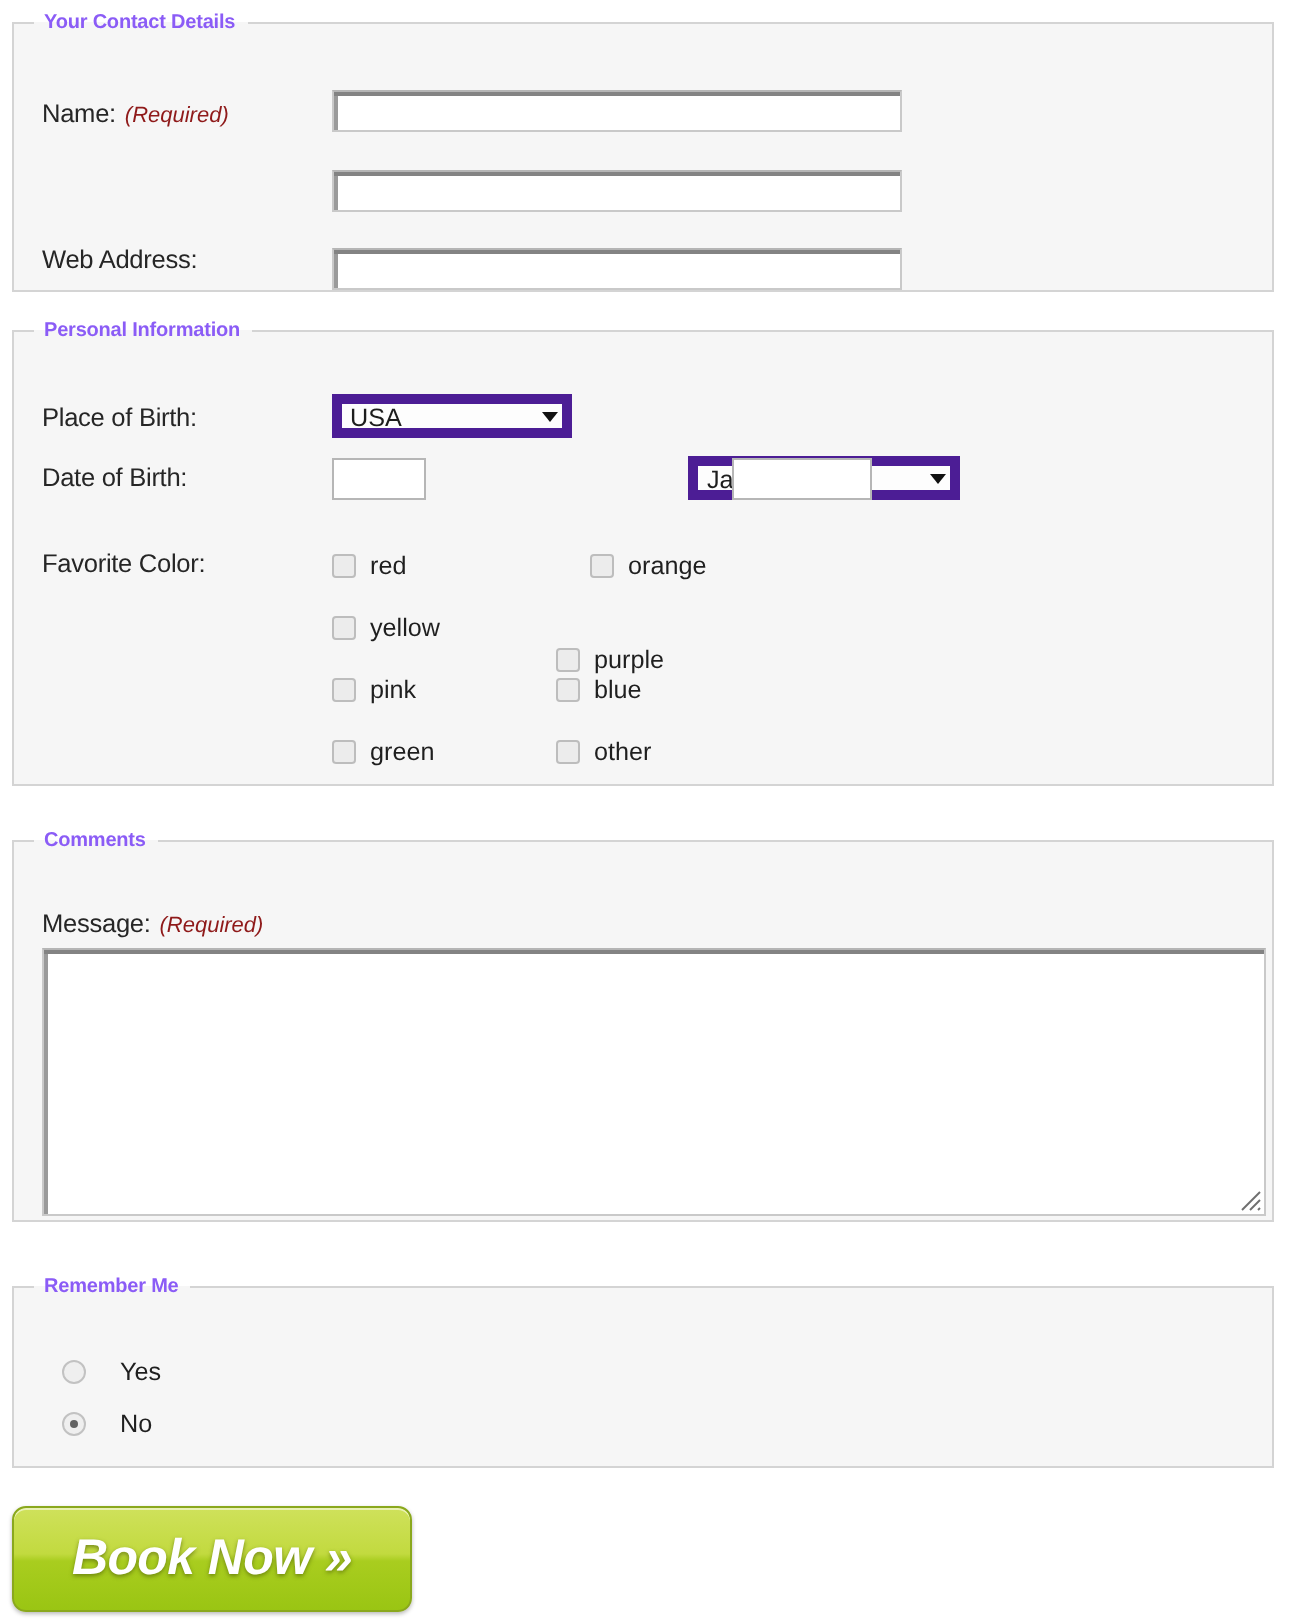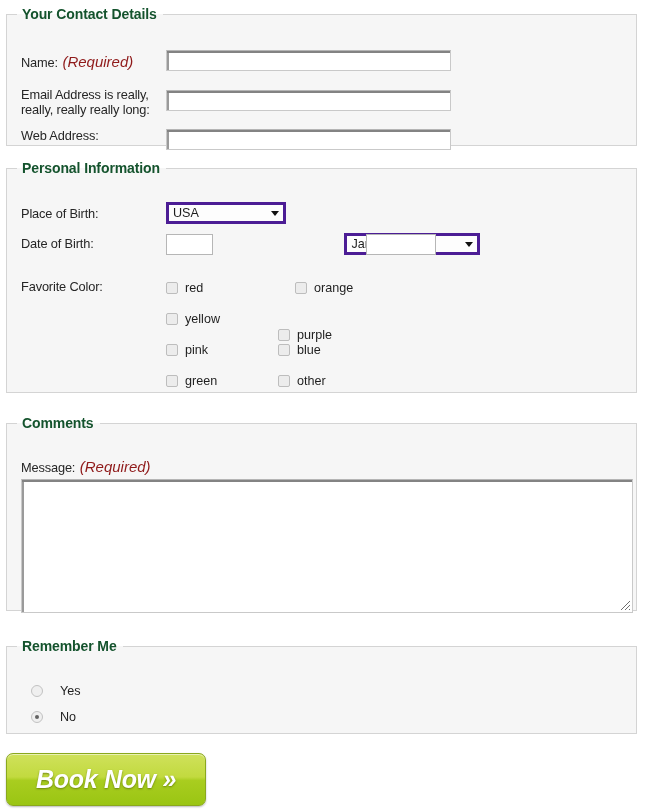--- a/index.html
+++ b/index.html
@@ -19,40 +19,40 @@
     margin: 0;
     padding: 0;
     border: 1px solid #d4d4d4;
     background: #f6f6f6;
     left: 6px;
     width: 631px;
   }
   fieldset.section > legend {
     margin-left: 10px;
     padding: 0 6px 0 5px;
-    font-size: 14px;
+    font-size: 10px;
     font-weight: bold;
-    color: #14532d;
+    color: #8b5cf6;
     letter-spacing: -0.1px;
     margin-top: 42px;
   }
   .sec-body { padding: 0; position: relative; }
 
   
   .row { position: absolute; }
   .lbl {
     font-size: 12.8px;
     color: #262626;
     line-height: 14.5px;
     letter-spacing: -0.15px;
   }
   .req {
     color: #8f1a1a;
     font-style: italic;
-    font-size: 15px;
+    font-size: 11px;
     font-weight: normal;
   }
 
   
   .tinput {
     background: #ffffff;
     border: 1px solid #c9c9c9;
     border-top-color: #b5b5b5;
     box-shadow: inset 0 2px 0 0 #838383, inset 2px 0 0 0 #9a9a9a;
     height: 21px;
@@ -61,21 +61,21 @@
     padding: 0 3px;
     outline: none;
     color: #222;
   }
 
   
   .tselect {
     -webkit-appearance: none;
     appearance: none;
     background: #fdfdfd;
-    border: 3px solid #4c1d95;
+    border: 5px solid #4c1d95;
     height: 22px;
     font-family: "Liberation Sans", sans-serif;
     font-size: 12.6px;
     color: #1d1d1d;
     padding: 0 20px 0 4px;
     outline: none;
     border-radius: 0;
   }
   .selwrap { position: relative; display: inline-block; }
   .selarrow {
@@ -190,23 +190,20 @@
   <fieldset class="section" style="top:6px; height:140px;">
     <legend>Your Contact Details</legend>
     <div class="sec-body" style="height:120px;">
 
       <div class="row" style="left:14px; top:31px;">
         <span class="lbl">Name:</span>
         <span class="req">(Required)</span>
       </div>
       <input class="tinput row" type="text" style="left: 159px; top: 28px; width: 285px;" value="">
 
-      <div class="row lbl" style="left:14px; top:66px; width:140px;">
-        <span>Email Address is really, really, really really long:</span>
-      </div>
       <input class="tinput row" type="text" style="left: 159px; top: 68px; width: 285px;" value="">
 
 
       <div class="row" style="left:14px; top:104px;">
         <span class="lbl">Web Address:</span>
       </div>
       <input class="tinput row" type="text" style="left: 159px; top: 107px; width: 285px;" value="">
     </div>
   </fieldset>
 

